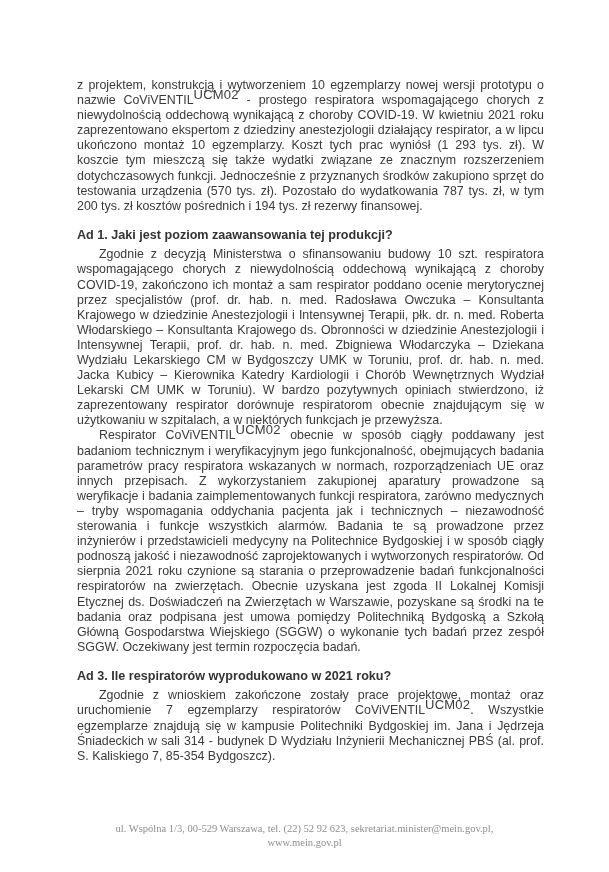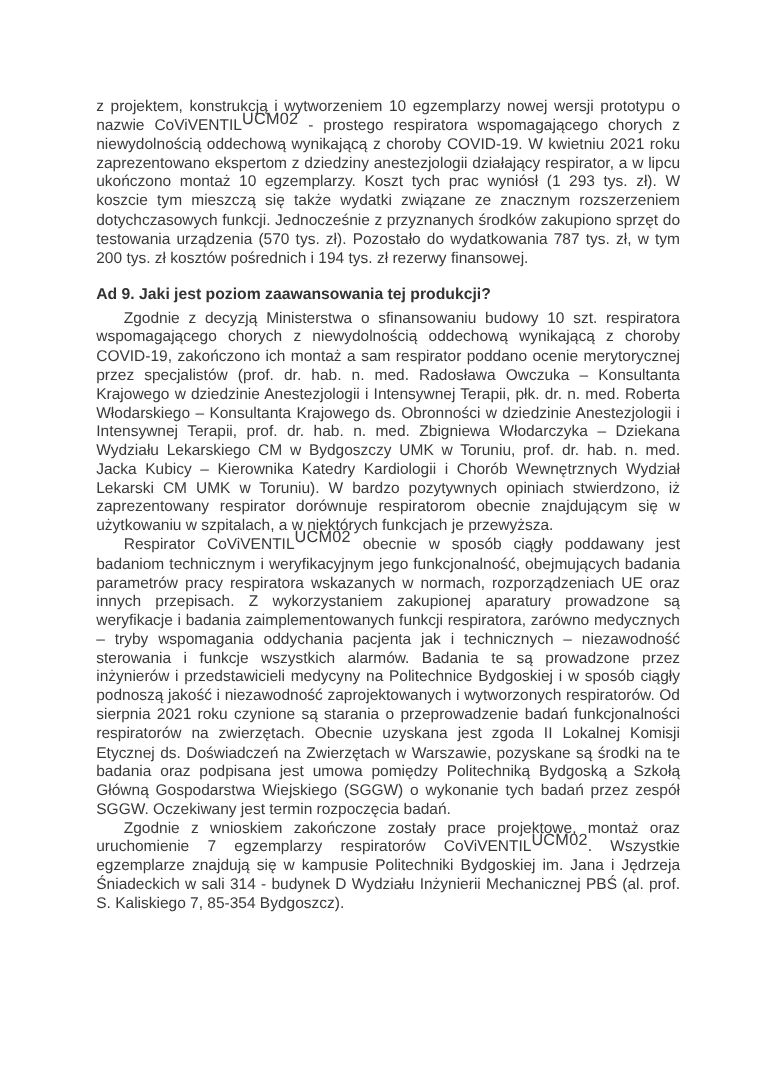--- a/index.html
+++ b/index.html
@@ -62,25 +62,30 @@
 </head>
 <body>
 
 <div class="page">
 
   <div class="content">
 
     <p class="para no-indent"><span>z projektem, konstrukcją i wytworzeniem 10 egzemplarzy nowej wersji prototypu o nazwie CoViVENTIL</span><sup>UCM02</sup><span> - prostego respiratora wspomagającego chorych z niewydolnością oddechową wynikającą z choroby COVID-19. W kwietniu 2021 roku zaprezentowano ekspertom z dziedziny anestezjologii działający respirator, a w lipcu ukończono montaż 10 egzemplarzy. Koszt tych prac wyniósł (1 293 tys. zł). W koszcie tym mieszczą się także wydatki związane ze znacznym rozszerzeniem dotychczasowych funkcji. Jednocześnie z przyznanych środków zakupiono sprzęt do testowania urządzenia (570 tys. zł). Pozostało do wydatkowania 787 tys. zł, w tym 200 tys. zł kosztów pośrednich i 194 tys. zł rezerwy finansowej.</span></p>
 
     <section>
-      <h2 class="section-heading">Ad 9. Jaki jest poziom zaawansowania tej produkcji?</h2>
+      <h2 class="section-heading">Ad 1. Jaki jest poziom zaawansowania tej produkcji?</h2>
       <p class="para"><span>Zgodnie z decyzją Ministerstwa o sfinansowaniu budowy 10 szt. respiratora wspomagającego chorych z niewydolnością oddechową wynikającą z choroby COVID-19, zakończono ich montaż a sam respirator poddano ocenie merytorycznej przez specjalistów (prof. dr. hab. n. med. Radosława Owczuka – Konsultanta Krajowego w dziedzinie Anestezjologii i Intensywnej Terapii, płk. dr. n. med. Roberta Włodarskiego – Konsultanta Krajowego ds. Obronności w dziedzinie Anestezjologii i Intensywnej Terapii, prof. dr. hab. n. med. Zbigniewa Włodarczyka – Dziekana Wydziału Lekarskiego CM w Bydgoszczy UMK w Toruniu, prof. dr. hab. n. med. Jacka Kubicy – Kierownika Katedry Kardiologii i Chorób Wewnętrznych Wydział Lekarski CM UMK w Toruniu). W bardzo pozytywnych opiniach stwierdzono, iż zaprezentowany respirator dorównuje respiratorom obecnie znajdującym się w użytkowaniu w szpitalach, a w niektórych funkcjach je przewyższa.</span></p>
       <p class="para"><span>Respirator CoViVENTIL</span><sup>UCM02</sup><span> obecnie w sposób ciągły poddawany jest badaniom technicznym i weryfikacyjnym jego funkcjonalność, obejmujących badania parametrów pracy respiratora wskazanych w normach, rozporządzeniach UE oraz innych przepisach. Z wykorzystaniem zakupionej aparatury prowadzone są weryfikacje i badania zaimplementowanych funkcji respiratora, zarówno medycznych – tryby wspomagania oddychania pacjenta jak i technicznych – niezawodność sterowania i funkcje wszystkich alarmów. Badania te są prowadzone przez inżynierów i przedstawicieli medycyny na Politechnice Bydgoskiej i w sposób ciągły podnoszą jakość i niezawodność zaprojektowanych i wytworzonych respiratorów. Od sierpnia 2021 roku czynione są starania o przeprowadzenie badań funkcjonalności respiratorów na zwierzętach. Obecnie uzyskana jest zgoda II Lokalnej Komisji Etycznej ds. Doświadczeń na Zwierzętach w Warszawie, pozyskane są środki na te badania oraz podpisana jest umowa pomiędzy Politechniką Bydgoską a Szkołą Główną Gospodarstwa Wiejskiego (SGGW) o wykonanie tych badań przez zespół SGGW. Oczekiwany jest termin rozpoczęcia badań.</span></p>
     </section>
 
     <section>
+      <h2 class="section-heading">Ad 3. Ile respiratorów wyprodukowano w 2021 roku?</h2>
       <p class="para"><span>Zgodnie z wnioskiem zakończone zostały prace projektowe, montaż oraz uruchomienie 7 egzemplarzy respiratorów CoViVENTIL</span><sup>UCM02</sup><span>. Wszystkie egzemplarze znajdują się w kampusie Politechniki Bydgoskiej im. Jana i Jędrzeja Śniadeckich w sali 314 - budynek D Wydziału Inżynierii Mechanicznej PBŚ (al. prof. S. Kaliskiego 7, 85-354 Bydgoszcz).</span></p>
     </section>
 
   </div>
 
+  <div class="footer">
+    <div>ul. Wspólna 1/3, 00-529 Warszawa, tel. (22) 52 92 623, sekretariat.minister@mein.gov.pl,</div>
+    <div>www.mein.gov.pl</div>
+  </div>
 
 </div>
 
 </body></html>

